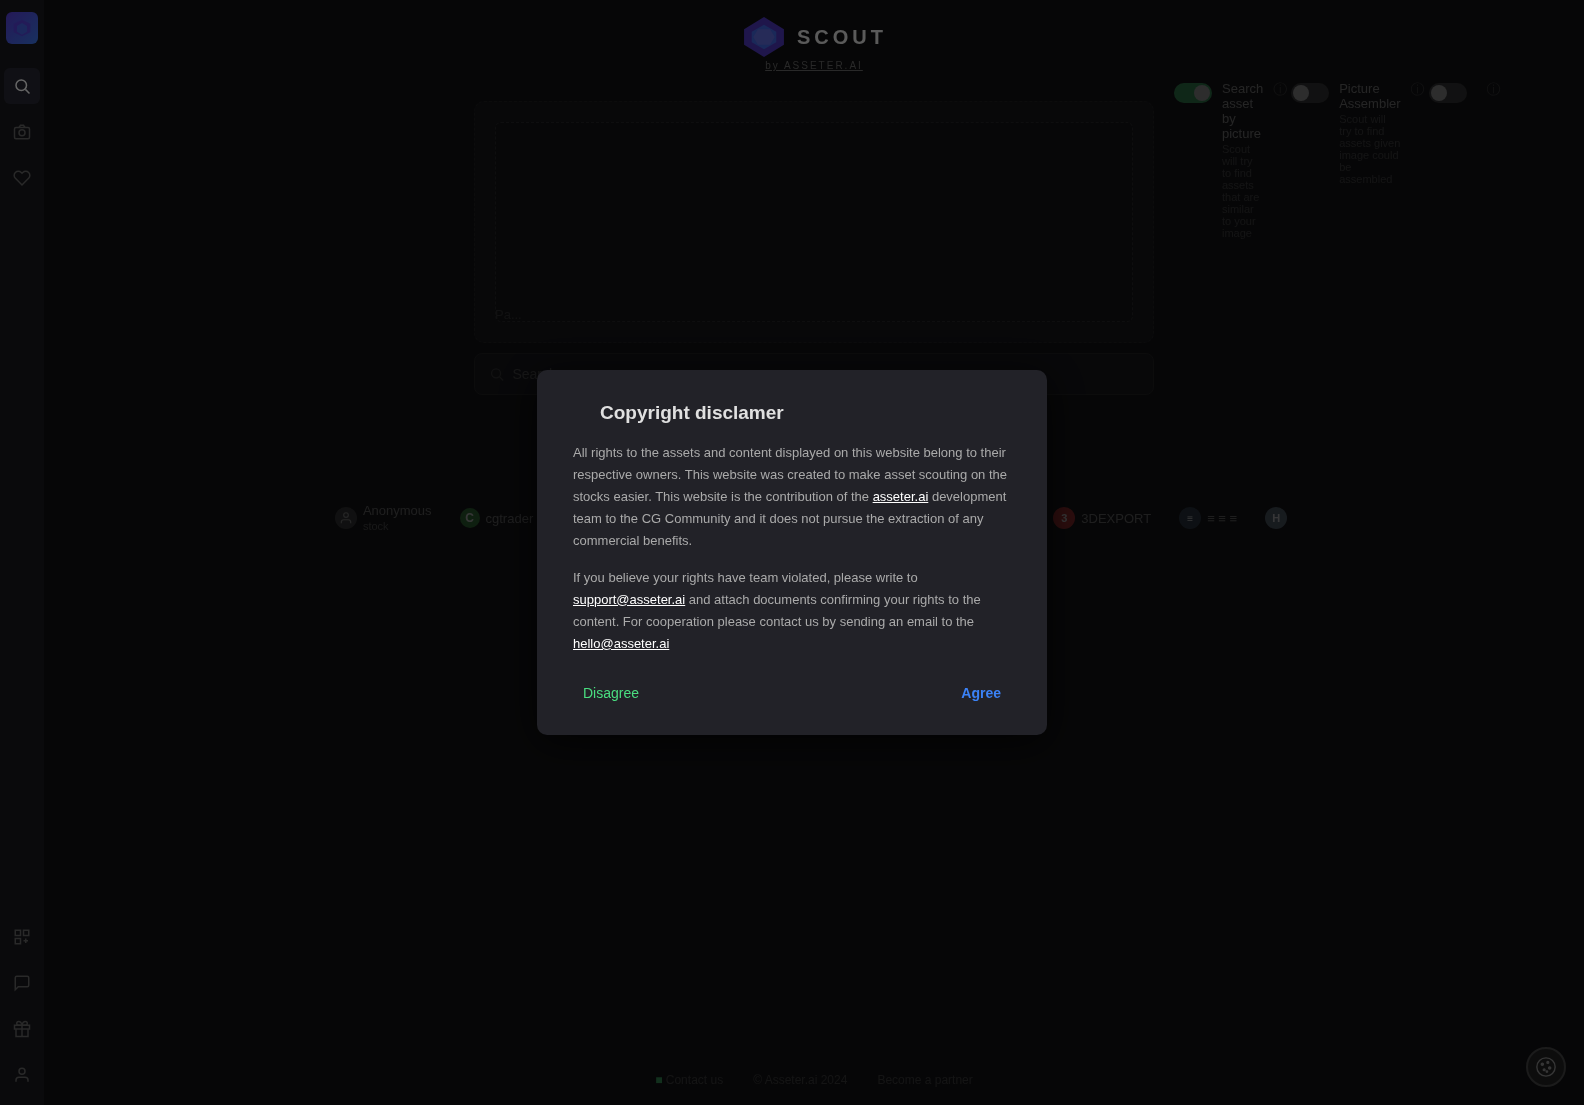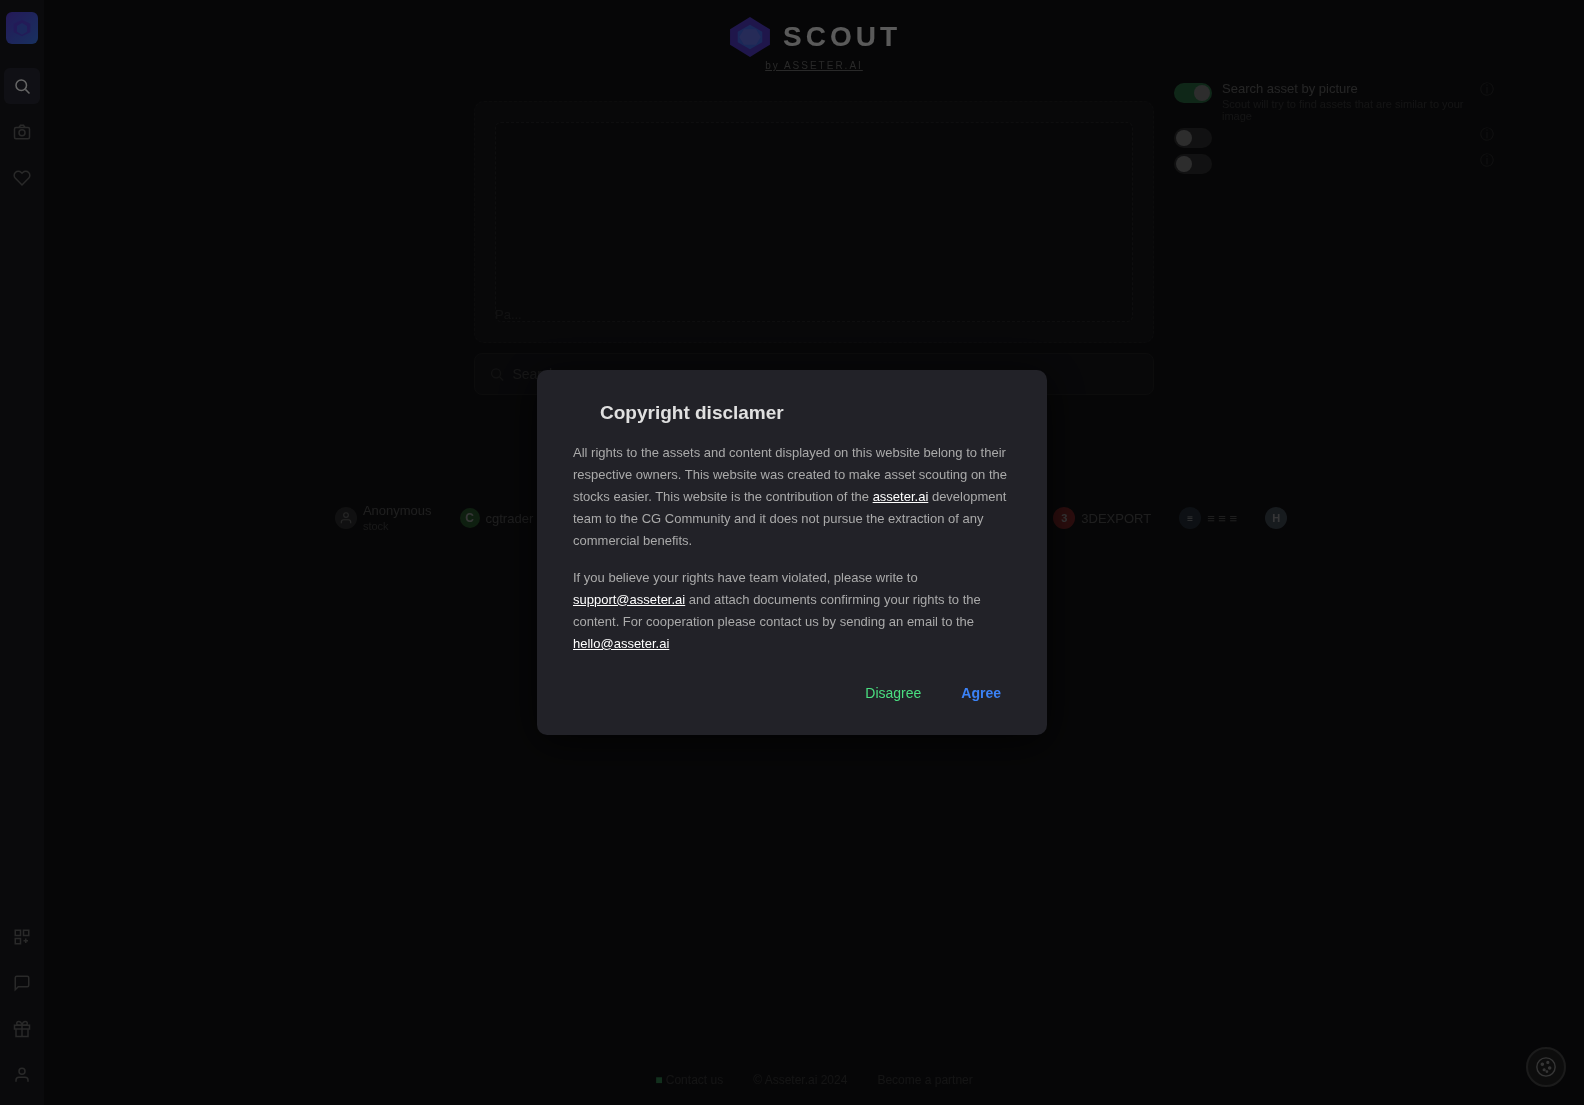--- a/index.html
+++ b/index.html
@@ -83,21 +83,21 @@
       display: flex;
       align-items: center;
       gap: 10px;
     }
     .logo-diamond {
       width: 46px; height: 46px;
       position: relative;
     }
     .logo-diamond svg { width: 46px; height: 46px; }
     .logo-text {
-      font-size: 28px;
+      font-size: 20px;
       font-weight: 700;
       letter-spacing: 4px;
       color: #e0e0e0;
     }
     .logo-sub {
       font-size: 10px;
       color: #666;
       letter-spacing: 2px;
       text-align: center;
       margin-top: -2px;
@@ -115,21 +115,21 @@
       border: 1px dashed #333;
     }
 
     
     .options-panel {
       position: absolute;
       right: -340px;
       top: 0;
       width: 320px;
       display: flex;
-      flex-direction: column;
+      flex-direction: row;
       gap: 4px;
     }
     .option-row {
       display: flex;
       align-items: flex-start;
       gap: 10px;
     }
     .toggle {
       width: 38px; height: 20px;
       border-radius: 10px;
@@ -284,21 +284,21 @@
     }
     .modal-body {
       font-size: 13px;
       color: #aaa;
       line-height: 1.7;
     }
     .modal-body p { margin-bottom: 14px; }
     .modal-body .green-link { color: #ffffff; }
     .modal-actions {
       display: flex;
-      justify-content: flex-end;
+      justify-content: space-between;
       gap: 20px;
       margin-top: 24px;
     }
     .btn-disagree {
       background: transparent;
       border: none;
       color: #4ade80;
       font-size: 14px;
       cursor: pointer;
       padding: 6px 10px;
@@ -418,20 +418,24 @@
         </div>
         <div class="option-text">
           <h4>Search asset by picture</h4>
           <p>Scout will try to find assets that are similar to your image</p>
         </div>
         <span class="info-icon">ⓘ</span>
       </div>
       <div class="option-row">
         <div class="toggle off">
           <div class="toggle-knob"></div>
+        </div>
+        <div class="option-text">
+          <h4>Picture Assembler</h4>
+          <p>Scout will try to find assets given image could be assembled</p>
         </div>
         <span class="info-icon">ⓘ</span>
       </div>
       <div class="option-row">
         <div class="toggle off">
           <div class="toggle-knob"></div>
         </div>
         <div class="option-text">
           <h4></h4>
         </div>

